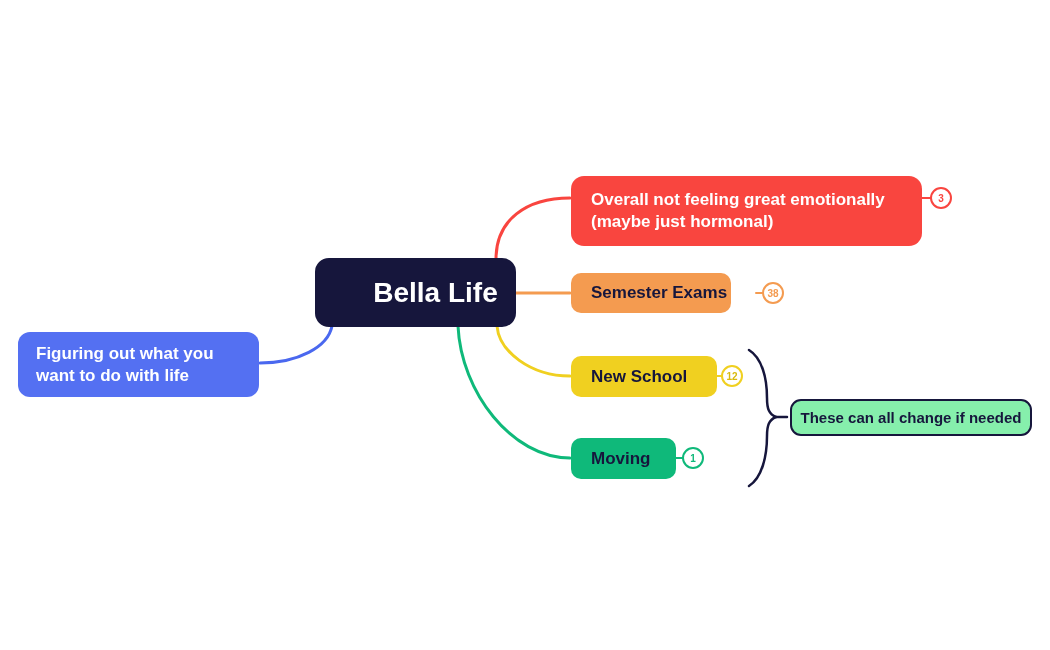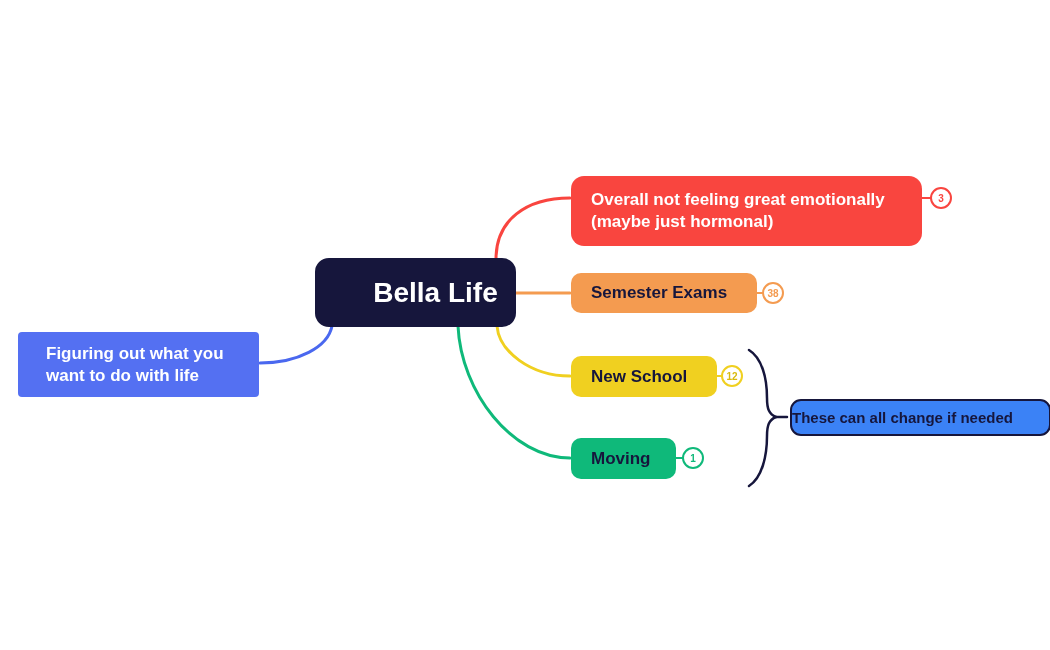--- a/index.html
+++ b/index.html
@@ -39,22 +39,22 @@
   .node-root .node-label {
     color: #ffffff;
     font-size: 28px;
     font-weight: bold;
     margin-left: 40px;
   }
   .node-figuring {
     left: 18px; top: 332px;
     width: 241px; height: 65px;
     background: #5470f2;
-    border-radius: 4px;
-    padding: 10px 28px;
+    border-radius: 12px;
+    padding: 10px 18px;
   }
   .node-figuring .node-label {
     color: #ffffff;
     font-size: 17px;
     font-weight: bold;
     line-height: 1.28;
   }
   .node-emotional {
     left: 571px; top: 163px;
     width: 351px; height: 70px;
@@ -64,21 +64,21 @@
     margin-top: 13px;
   }
   .node-emotional .node-label {
     color: #ffffff;
     font-size: 17px;
     font-weight: bold;
     line-height: 1.3;
   }
   .node-exams {
     left: 571px; top: 273px;
-    width: 186px; height: 40px;
+    width: 160px; height: 40px;
     background: #f49b50;
     border-radius: 10px;
     padding: 16px 20px;
   }
   .node-school {
     left: 571px; top: 356px;
     width: 146px; height: 41px;
     background: #f0d020;
     border-radius: 10px;
     padding: 0 20px;
@@ -111,27 +111,28 @@
     font-weight: bold;
     cursor: pointer;
   }
   .badge-emotional { left: 930px; top: 187px; border: 2px solid #f9453f; color: #f9453f; }
   .badge-exams    { left: 762px; top: 282px; border: 2px solid #f49b50; color: #f49b50; }
   .badge-school   { left: 721px; top: 365px; border: 2px solid #f0d020; color: #d9ba0e; }
   .badge-moving   { left: 682px; top: 447px; border: 2px solid #0fb97a; color: #0fb97a; }
   .annotation {
     position: absolute;
     left: 790px; top: 399px;
-    width: 261px; height: 37px;
+    width: 242px; height: 37px;
     box-sizing: border-box;
-    background: #3b82f6;
+    background: #86efac;
     border: 2.5px solid #16163c;
     border-radius: 11px;
     display: flex;
     align-items: center;
+    justify-content: center;
   }
   .annotation .node-label {
     color: #16163c;
     font-size: 15px;
     font-weight: 600;
     white-space: nowrap;
   }
 </style>
 </head>
 <body>

